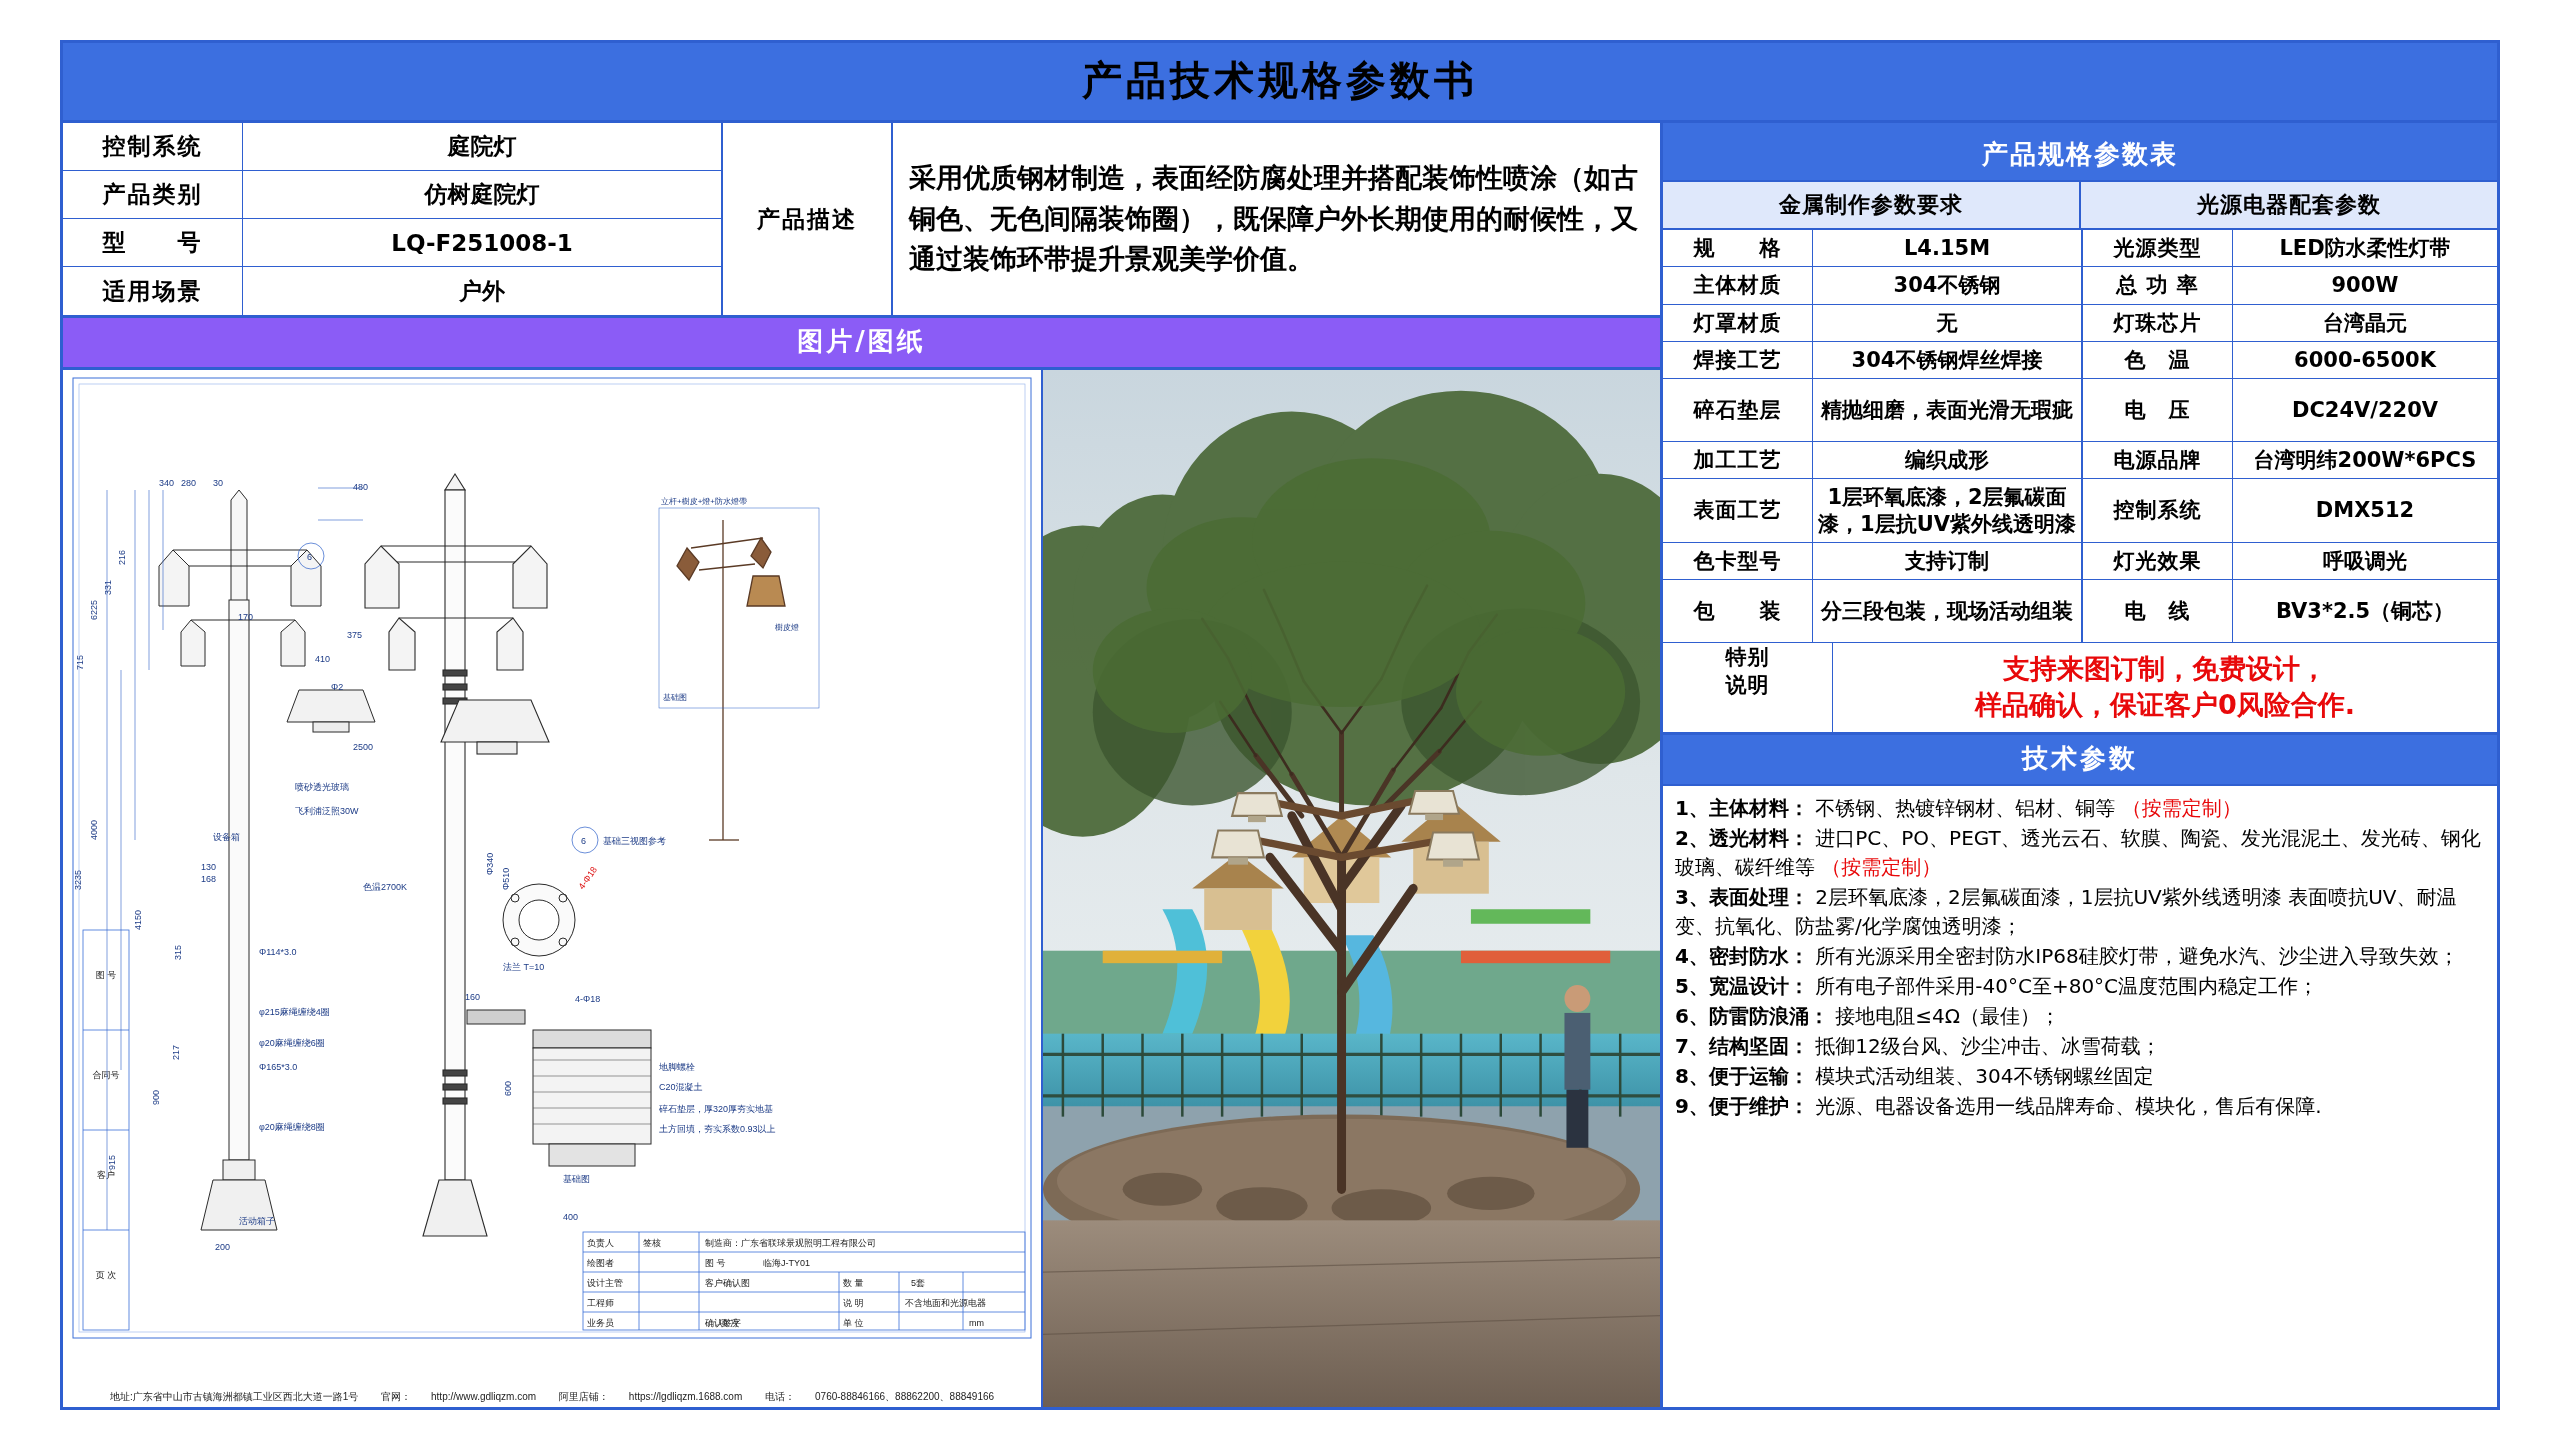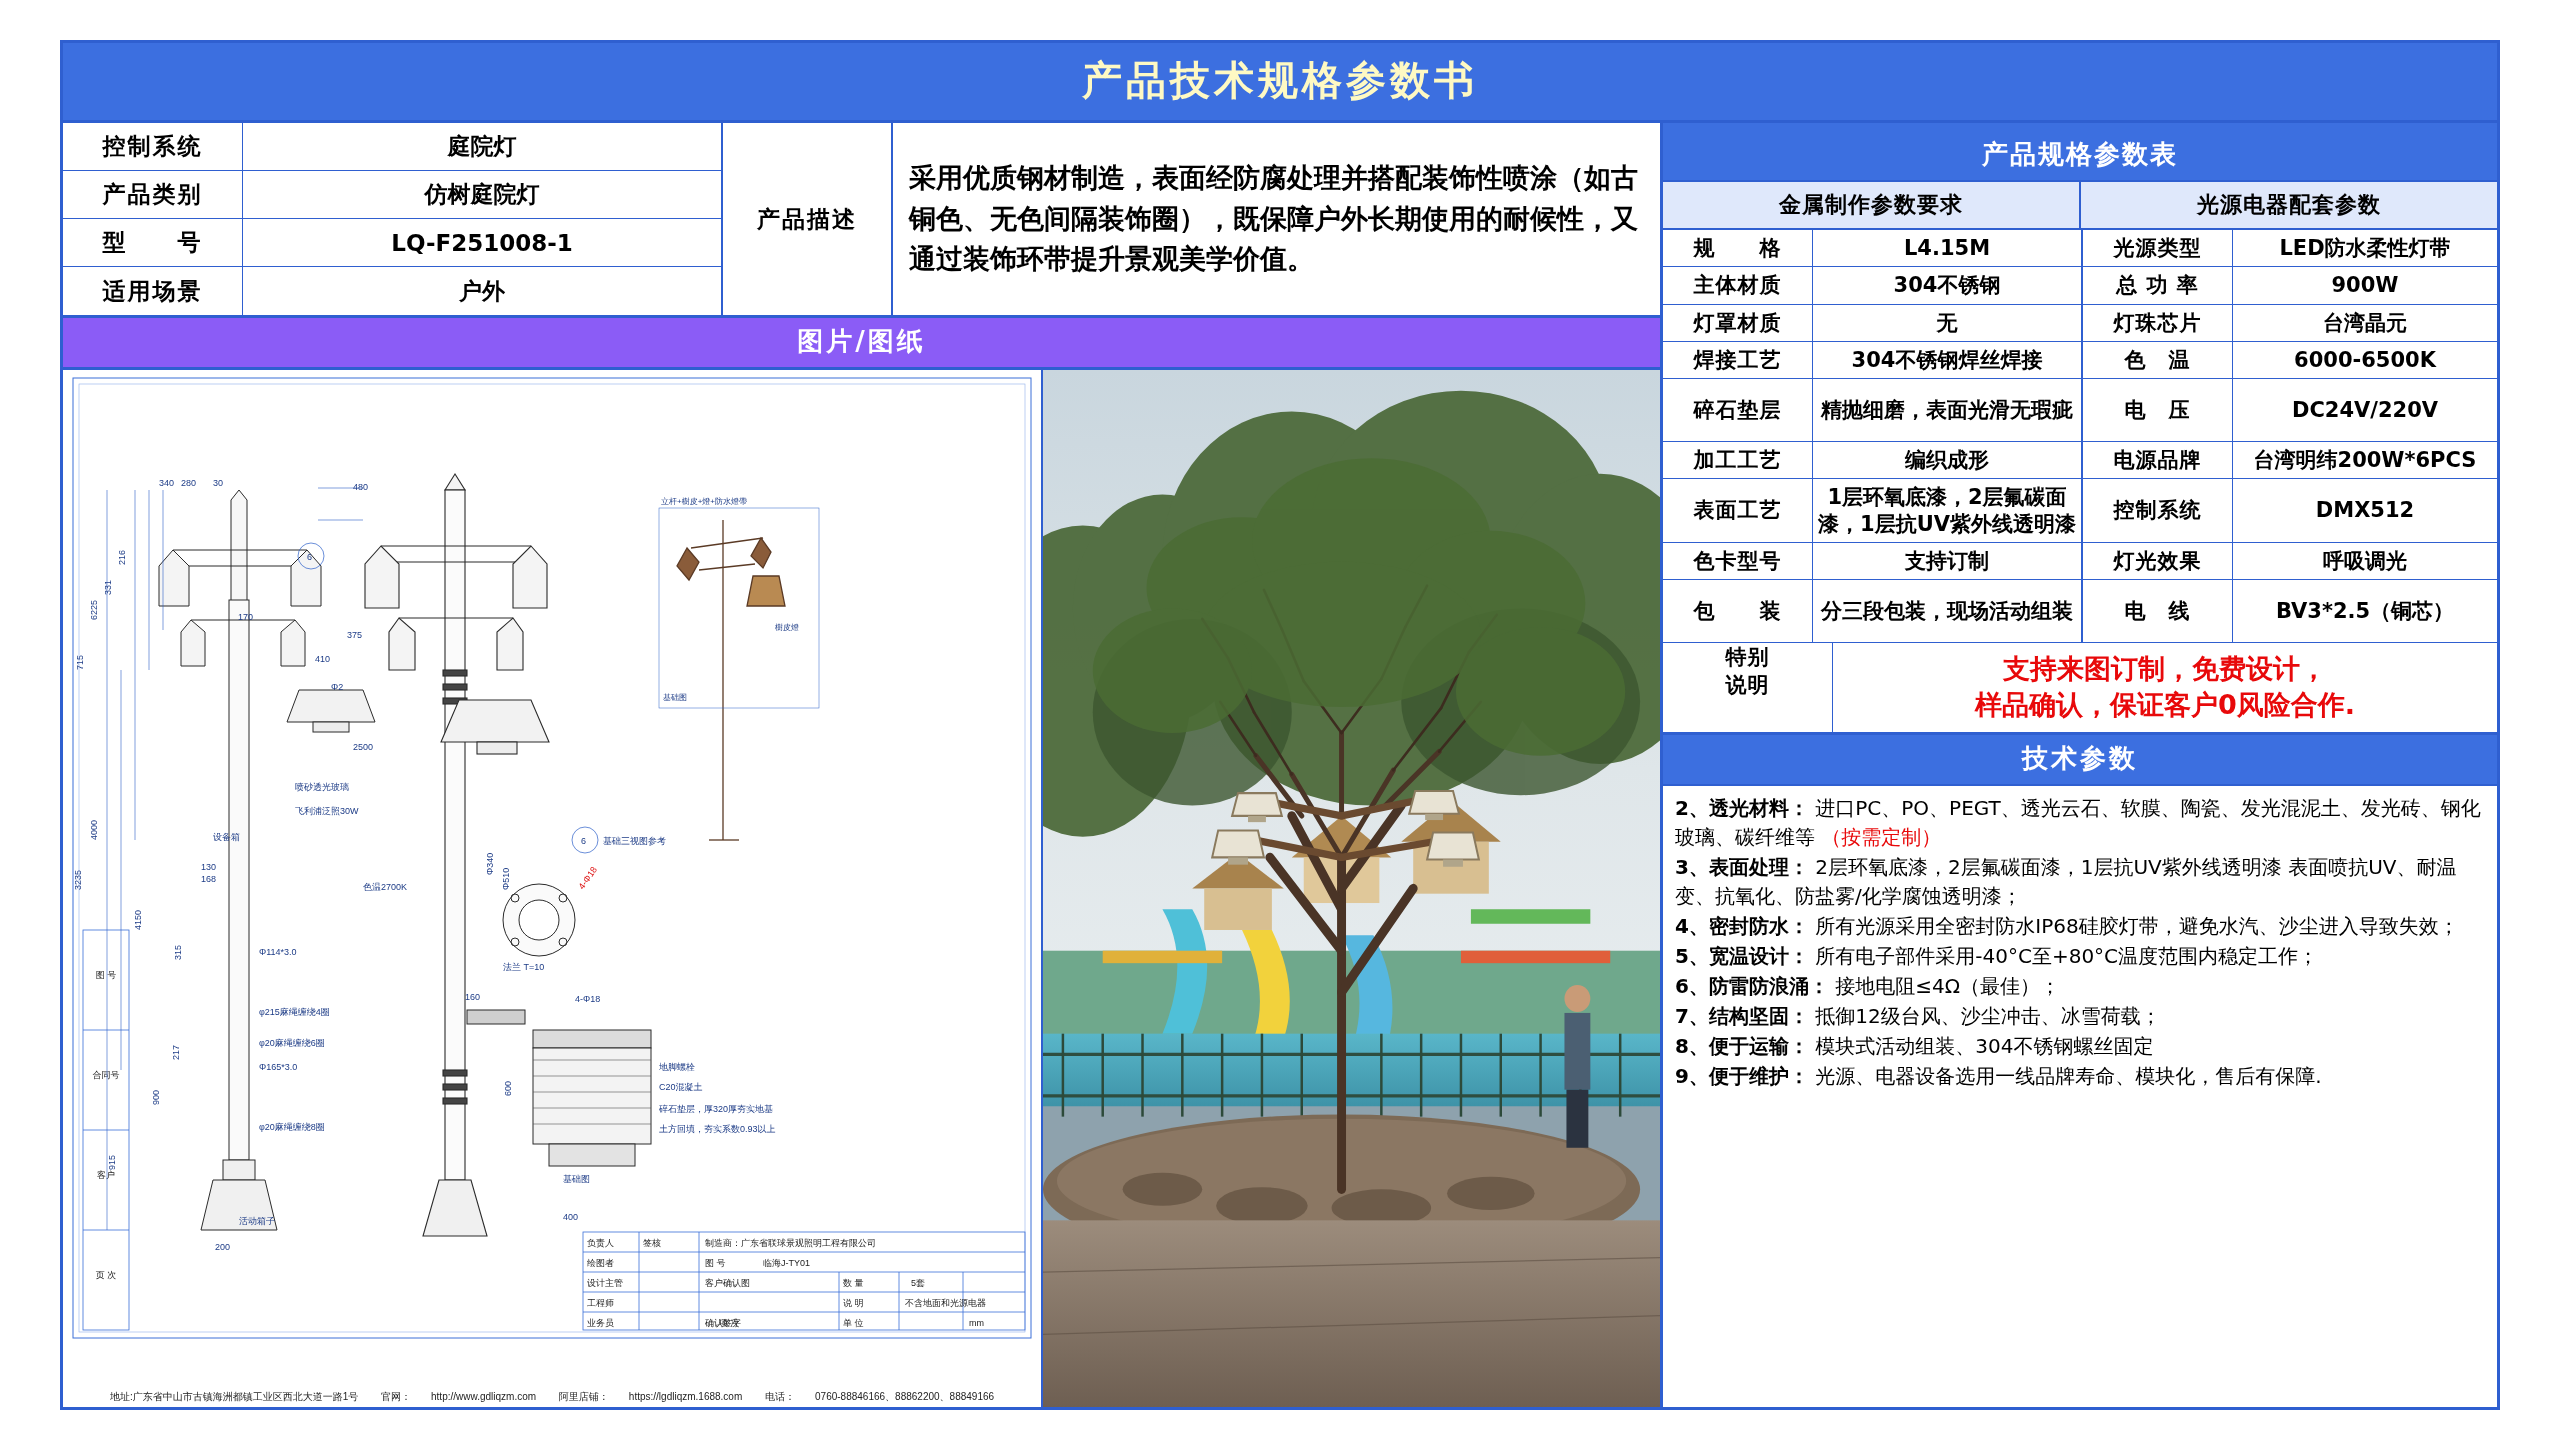--- a/index.html
+++ b/index.html
@@ -18,21 +18,21 @@
   .sheet {
     width: 2440px;
     border: 3px solid #2f5fd0;
     display: flex;
     flex-direction: column;
     height: 1370px;
   }
   
   .main-title {
     background: #3c6fe0;
-    color: #fef9c3;
+    color: #000000;
     font-size: 40px;
     font-weight: bold;
     text-align: center;
     padding: 10px 0 12px 0;
     letter-spacing: 4px;
     border-bottom: 3px solid #2f5fd0;
     font-family: "DejaVu Sans", sans-serif;
   }
   .body-row { display: flex; flex: 1; min-height: 0; }
   .left-col { width: 1600px; display: flex; flex-direction: column; border-right: 3px solid #2f5fd0; }
@@ -644,20 +644,25 @@
           </div>
           <div class="note-text">
             <div>支持来图订制，免费设计，</div>
             <div>样品确认，保证客户0风险合作.</div>
           </div>
         </div>
 
         <div class="tech-bar">技术参数</div>
         <div class="tech-body">
           <div class="tech-item">
+            <span class="tl-label">1、主体材料：</span>
+            <span class="tl-val">不锈钢、热镀锌钢材、铝材、铜等</span>
+            <span class="red">（按需定制）</span>
+          </div>
+          <div class="tech-item">
             <span class="tl-label">2、透光材料：</span>
             <span class="tl-val">进口PC、PO、PEGT、透光云石、软膜、陶瓷、发光混泥土、发光砖、钢化玻璃、碳纤维等</span>
             <span class="red">（按需定制）</span>
           </div>
           <div class="tech-item">
             <span class="tl-label">3、表面处理：</span>
             <span class="tl-val">2层环氧底漆，2层氟碳面漆，1层抗UV紫外线透明漆 表面喷抗UV、耐温变、抗氧化、防盐雾/化学腐蚀透明漆；</span>
           </div>
           <div class="tech-item">
             <span class="tl-label">4、密封防水：</span>

